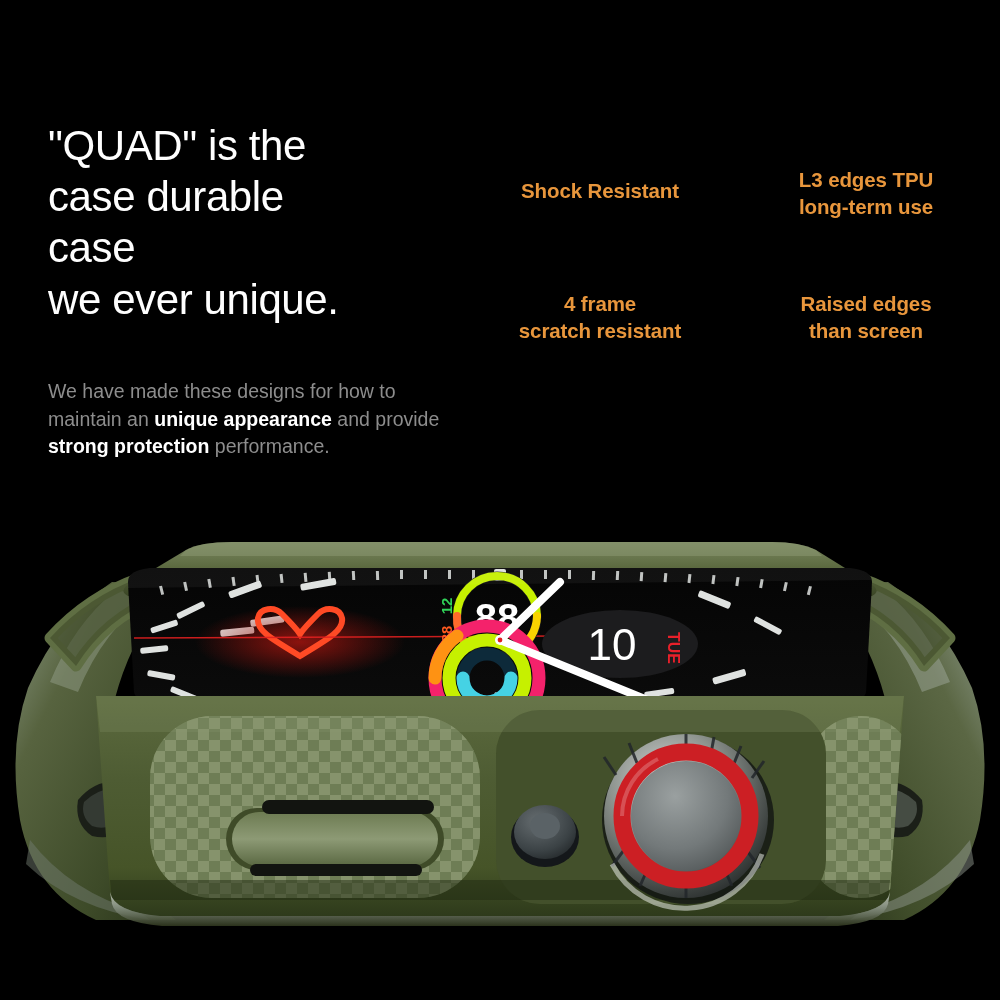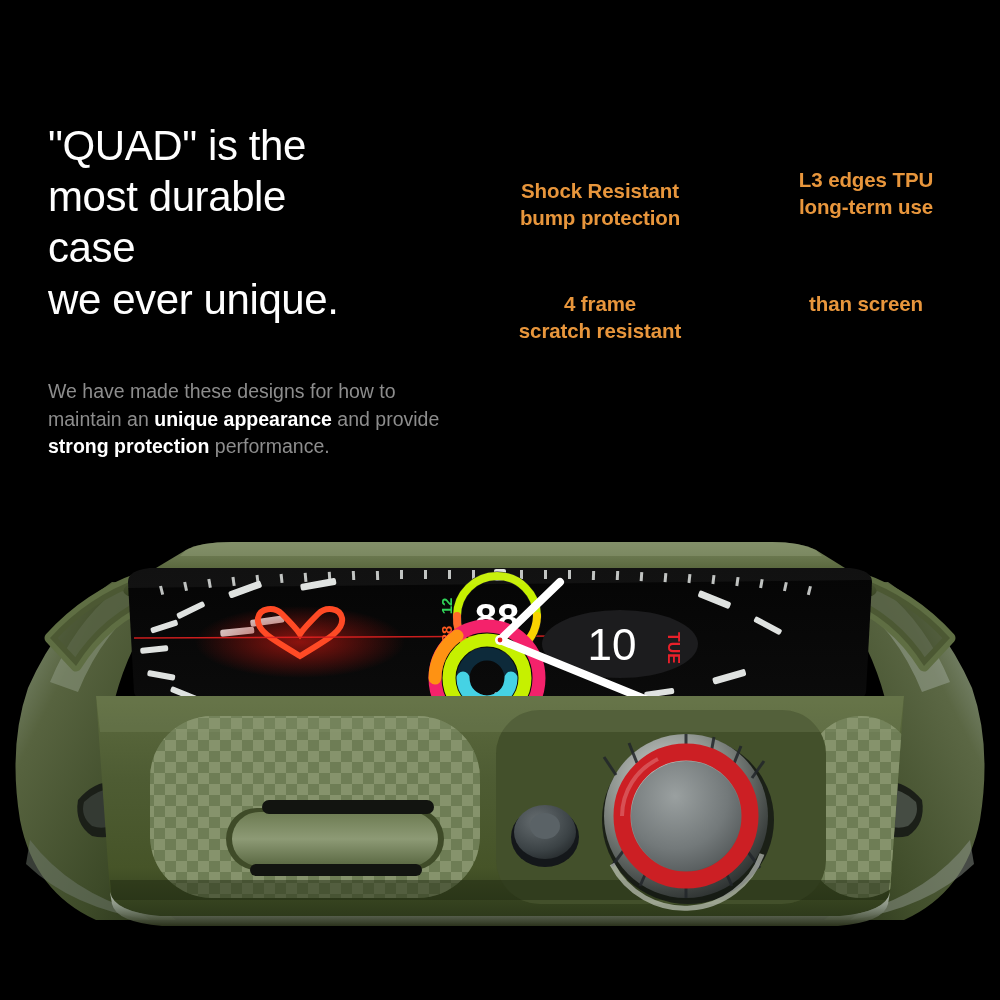--- a/index.html
+++ b/index.html
@@ -41,40 +41,40 @@
   .product{
     position:absolute; left:0; top:520px; width:1000px; height:450px;
   }
   .product svg{ display:block; width:1000px; height:450px; }
 </style>
 </head>
 <body>
 
 <h1 class="headline">
   <span class="l">"QUAD" is the</span>
-  <span class="l">most durable</span>
+  <span class="l">case durable</span>
   <span class="l">case</span>
   <span class="l">we ever unique.</span>
 </h1>
 
 <p class="subcopy"><span>We have made these designs for how to maintain an </span><b>unique appearance</b><span> and provide </span><b>strong protection</b><span> performance.</span></p>
 
 <div class="feat" id="feat-0">
   <span>Shock Resistant</span>
-  <span>bump protection</span>
 </div>
 <div class="feat" id="feat-1">
   <span>L3 edges TPU</span>
   <span>long-term use</span>
 </div>
 <div class="feat" id="feat-2">
   <span>4 frame</span>
   <span>scratch resistant</span>
 </div>
 <div class="feat" id="feat-3">
+  <span>Raised edges</span>
   <span>than screen</span>
 </div>
 
 <div class="product">
 <svg viewBox="0 0 1000 450" xmlns="http://www.w3.org/2000/svg">
   <defs>
 
     <pattern id="carbon" width="44" height="44" patternUnits="userSpaceOnUse">
       <rect width="44" height="44" fill="#9aa781"></rect>
       <path d="M0 0 h11 v11 h11 v11 h11 v11 h11 v11 h-11 v-11 h-11 v-11 h-11 v-11 h-11z" fill="#7c8b63"></path>

